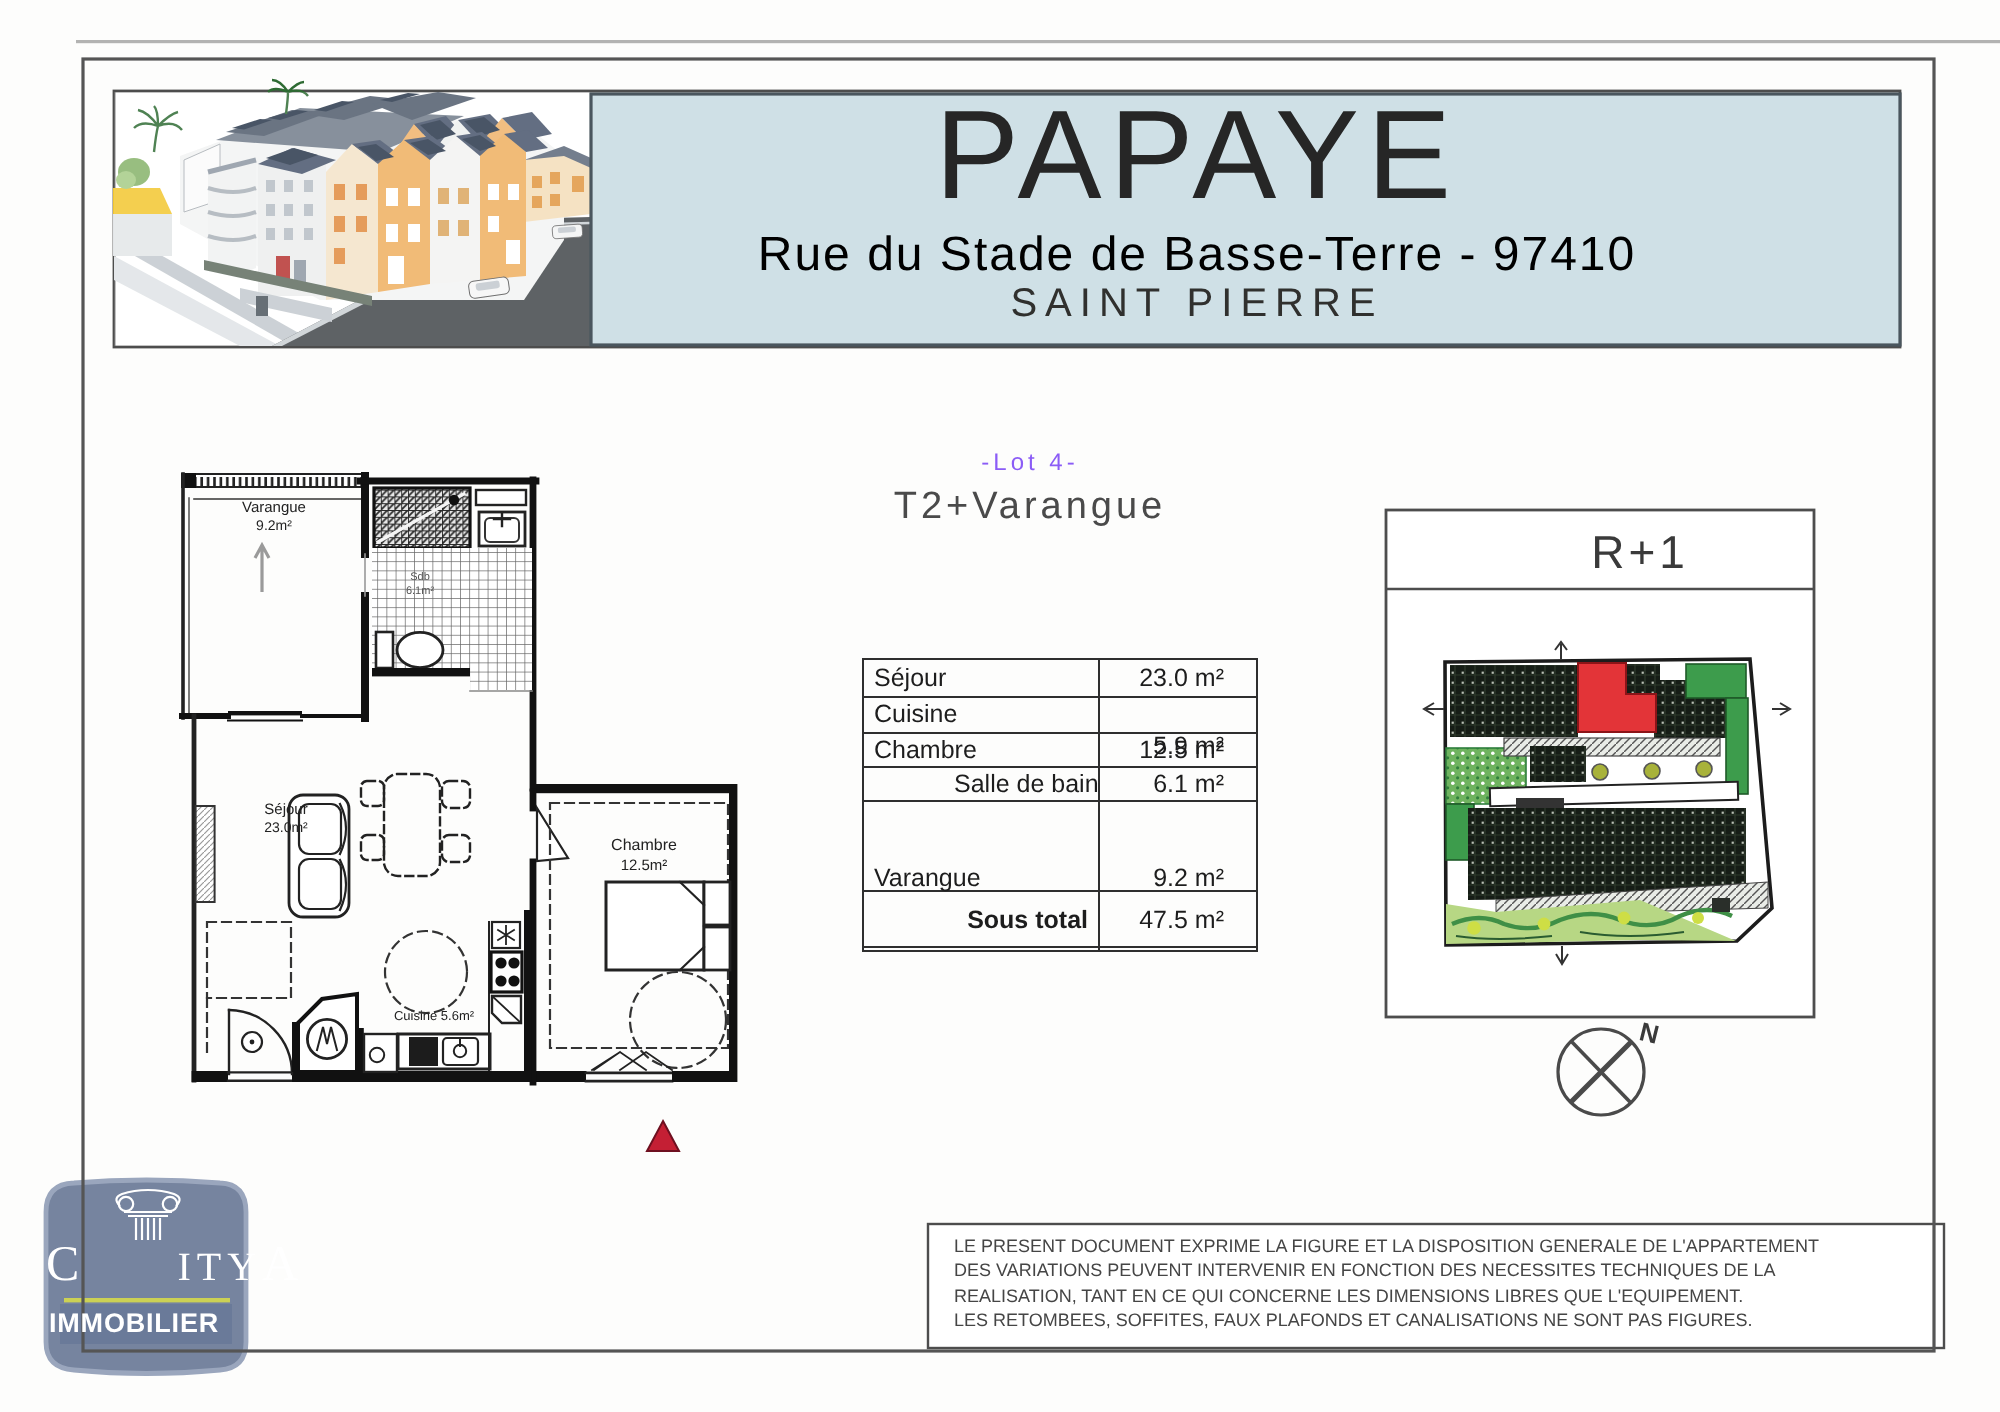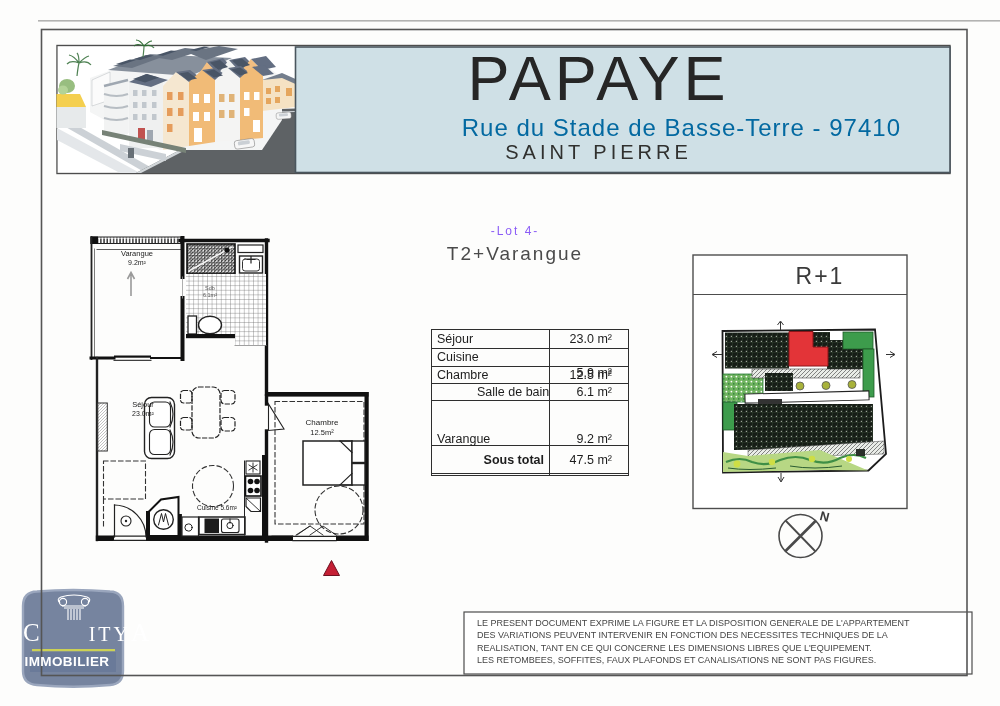--- a/index.html
+++ b/index.html
@@ -402,21 +402,21 @@
  <text x="322" y="435" font-size="7.5" text-anchor="middle">12.5m²</text>
  <text x="217" y="510" font-size="6.5" text-anchor="middle">Cuisine 5.6m²</text>
  <text x="210" y="290" font-size="5.5" text-anchor="middle" fill="#555">Sdb</text>
  <text x="210" y="297" font-size="5.5" text-anchor="middle" fill="#555">6.1m²</text>
 </g>
 
 <path d="M131,296 V274 M127.5,279 L131,272.5 L134.5,279" stroke="#9a9a9a" stroke-width="1.6" fill="none"></path>
 </svg>
 
 <div class="abs hw" style="left:296px;top:42px;width:605px;text-align:center;font-size:63px;letter-spacing:4px;color:#262626;">PAPAYE</div>
-<div class="abs hw" style="left:296px;top:114px;width:605px;text-align:right;font-size:24px;letter-spacing:1px;color:#0369a1;">Rue du Stade de Basse-Terre - 97410</div>
+<div class="abs hw" style="left:296px;top:114px;width:605px;text-align:center;font-size:24px;letter-spacing:1px;color:#000000;">Rue du Stade de Basse-Terre - 97410</div>
 <div class="abs hw" style="left:296px;top:141px;width:605px;text-align:center;font-size:20px;letter-spacing:4px;color:#30302e;">SAINT PIERRE</div>
 
 <div class="abs hw" style="left:380px;top:224px;width:270px;text-align:center;font-size:12px;letter-spacing:2px;color:#8b5cf6;">-Lot 4-</div>
 <div class="abs hw" style="left:380px;top:243px;width:270px;text-align:center;font-size:19px;letter-spacing:2px;color:#4a4a4a;">T2+Varangue</div>
 
 <div class="abs hw" style="left:713px;top:263px;width:214px;text-align:center;font-size:23px;letter-spacing:2px;color:#3a3a3a;">R+1</div>
 <div class="abs hw" style="left:820px;top:509px;font-size:13px;font-weight:bold;color:#3a3a3a;transform:rotate(14deg);">N</div>
 
 <div class="abs" style="left:431px;top:329px;width:196px;height:145px;border:1.2px solid #2e2e2e;font-size:12.5px;color:#1d1d1d;">
  <div style="position:absolute;left:116.5px;top:0;width:0;height:100%;border-left:1.2px solid #2e2e2e;"></div>

